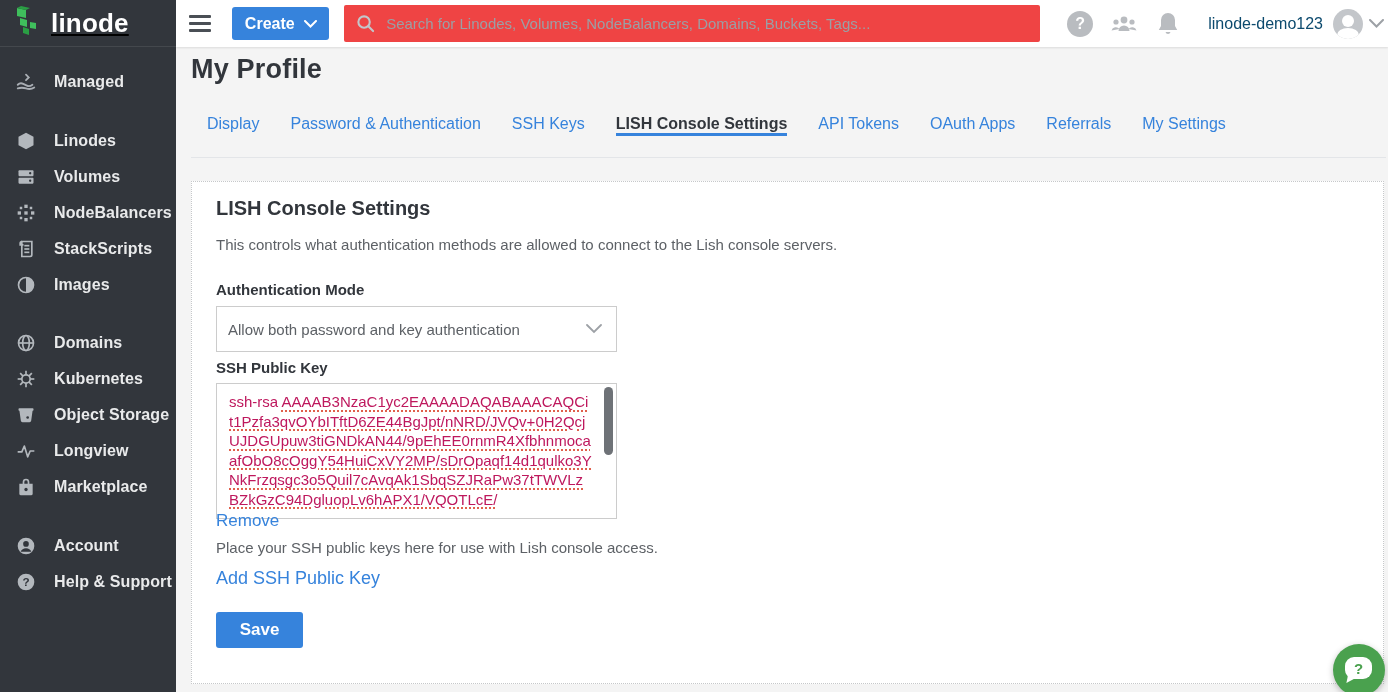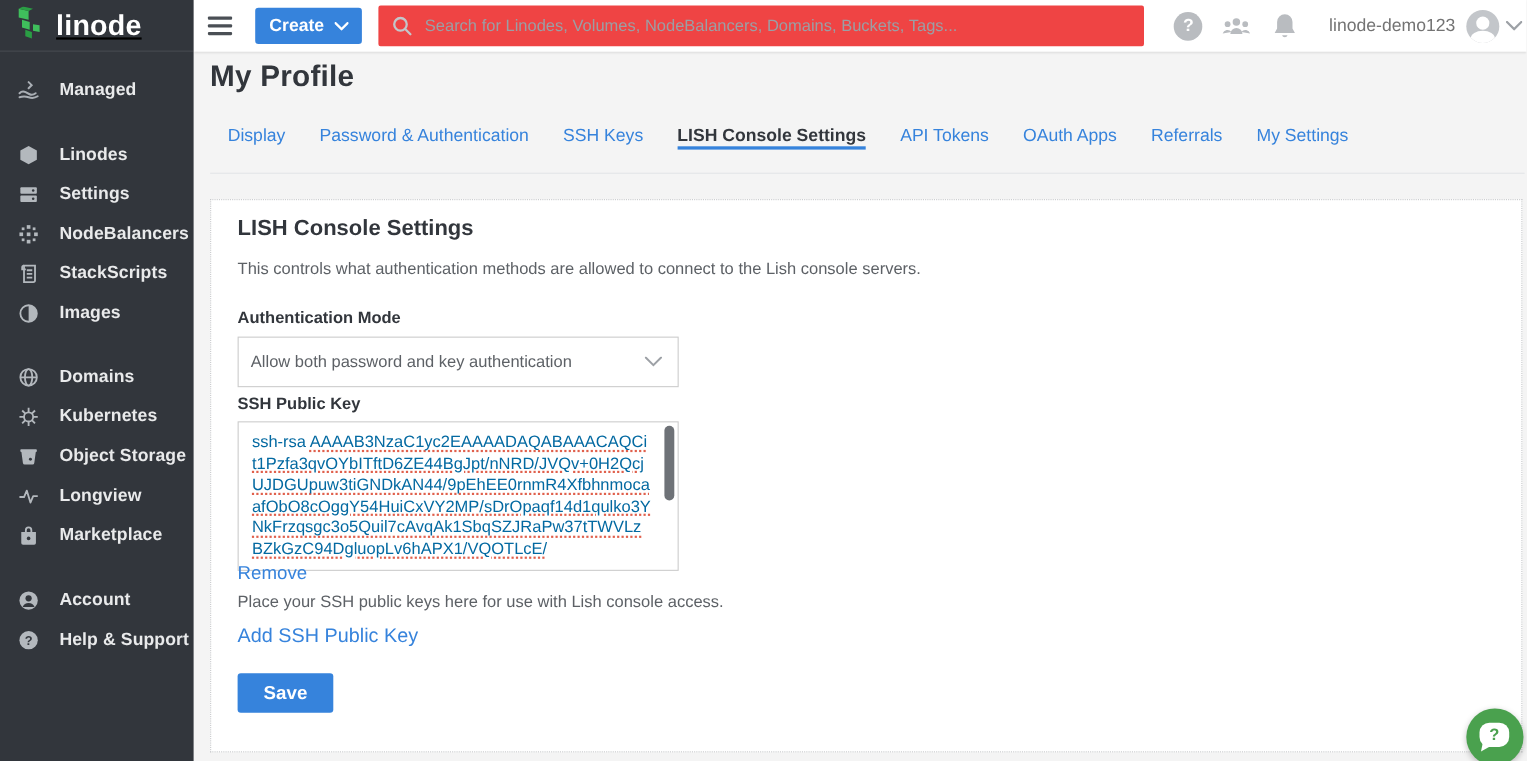--- a/index.html
+++ b/index.html
@@ -22,21 +22,21 @@
   .topbar { position:absolute; left:176px; top:0; width:1212px; height:47px; background:#ffffff; box-shadow:0 1px 2px rgba(0,0,0,0.10); z-index:4; display:flex; align-items:center; }
   .hamburger { width:24px; height:17px; margin-left:13px; display:flex; flex-direction:column; justify-content:space-between; cursor:pointer; }
   .hamburger span { display:block; height:2.6px; background:#4a4f55; border-radius:1px; }
   .create-btn { margin-left:21px; width:104px; height:33px; background:#3683dc; color:#fff; border:none; border-radius:3px; font-family:"Liberation Sans",sans-serif; font-size:16px; font-weight:600; display:flex; align-items:center; justify-content:center; gap:9px; cursor:pointer; }
   .search-wrap { margin-left:15px; width:746px; height:37px; background:#ef4444; border-radius:2px; display:flex; align-items:center; padding:0 12px; gap:11px; }
   .search-input { flex:1; border:none; background:transparent; outline:none; font-family:"Liberation Sans",sans-serif; font-size:15px; color:#32363c; }
   .search-input::placeholder { color:#9b9fa5; }
   .tb-right { display:flex; align-items:center; margin-left:18px; gap:0; }
   .tb-iconbtn { width:44px; display:flex; justify-content:center; align-items:center; cursor:pointer; }
   .help-circ { width:26px; height:26px; border-radius:50%; background:#b9bcc0; color:#fff; font-size:16px; font-weight:700; display:flex; align-items:center; justify-content:center; }
-  .account-name { margin-left:18px; font-size:16px; color:#737373; white-space:nowrap; cursor:pointer; }
+  .account-name { margin-left:18px; font-size:16px; color:#0c4a6e; white-space:nowrap; cursor:pointer; }
   .avatar { width:30px; height:30px; border-radius:50%; background:#c3c6ca; margin-left:10px; position:relative; overflow:hidden; cursor:pointer; }
   .avatar .head { position:absolute; left:9px; top:6px; width:12px; height:12px; border-radius:50%; background:#fff; }
   .avatar .body { position:absolute; left:4px; top:19px; width:22px; height:14px; border-radius:50%; background:#fff; }
   .tb-chevron { margin-left:6px; margin-right:4px; cursor:pointer; display:flex; align-items:center; }
 
   
   .page { position:absolute; left:176px; top:47px; width:1212px; height:645px; background:#f4f4f4; }
   .page-title { position:absolute; left:15px; top:7px; font-size:27px; font-weight:600; color:#32363c; letter-spacing:0.2px; }
   .tabs { position:absolute; left:15px; right:2px; top:68px; display:flex; gap:31px; padding-left:16px; border-bottom:1px solid #e3e5e8; padding-bottom:12px; height:43px; }
   .tab { font-size:16px; color:#3683dc; text-decoration:none; padding-bottom:17px; height:21px; cursor:pointer; white-space:nowrap; }
@@ -44,21 +44,21 @@
 
   
   .panel { position:absolute; left:15px; top:134px; width:1193px; height:503px; background:#ffffff; border:1px dotted #c6c8ca; }
   .panel-h2 { position:absolute; left:24px; top:15px; font-size:20px; font-weight:700; color:#32363c; }
   .panel-desc { position:absolute; left:24px; top:54px; font-size:15px; color:#5d6166; }
   .field-label { position:absolute; font-size:15px; font-weight:700; color:#32363c; }
   .lbl-auth { left:24px; top:99px; }
   .select-box { position:absolute; left:24px; top:124px; width:401px; height:46px; background:#fff; border:1px solid #cccccc; display:flex; align-items:center; padding:0 14px 0 11px; cursor:pointer; }
   .select-box .sel-text { flex:1; font-size:15px; color:#5d6166; }
   .lbl-key { left:24px; top:177px; }
-  .keybox { position:absolute; left:24px; top:201px; width:401px; height:136px; background:#fff; border:1px solid #cccccc; padding:8px 24px 8px 12px; font-size:15px; line-height:19.5px; color:#0369a1; overflow:hidden; word-break:break-all; cursor:text; }
+  .keybox { position:absolute; left:24px; top:201px; width:401px; height:136px; background:#fff; border:1px solid #cccccc; padding:8px 24px 8px 12px; font-size:15px; line-height:19.5px; color:#be185d; overflow:hidden; word-break:break-all; cursor:text; }
   .key-underlined { text-decoration:underline dotted #e0604c 2px; text-underline-offset:3px; }
   .scroll-thumb { position:absolute; right:3px; top:3px; width:9px; height:68px; background:#6e7277; border-radius:5px; }
   .remove-link { position:absolute; left:24px; top:329px; font-size:17px; color:#3683dc; text-decoration:none; cursor:pointer; }
   .key-hint { position:absolute; left:24px; top:357px; font-size:15px; color:#5d6166; }
   .add-key-link { position:absolute; left:24px; top:386px; font-size:18px; color:#3683dc; text-decoration:none; cursor:pointer; }
   .save-btn { position:absolute; left:24px; top:430px; width:87px; height:36px; background:#3683dc; border:none; border-radius:3px; color:#fff; font-family:"Liberation Sans",sans-serif; font-size:17px; font-weight:700; cursor:pointer; }
 
   
   .beacon { position:absolute; left:1333px; top:644px; width:52px; height:52px; border-radius:50%; background:#4aa14e; z-index:6; cursor:pointer; box-shadow:0 2px 6px rgba(0,0,0,0.25); }
   .beacon .bubble { position:absolute; left:12px; top:13px; width:27px; height:22px; background:#fff; border-radius:9px; display:flex; align-items:center; justify-content:center; color:#4aa14e; font-size:15px; font-weight:700; }
@@ -107,21 +107,21 @@
       </div>
       <div class="nav-item">
         <span class="ic">
           <svg width="20" height="20" viewBox="0 0 24 24">
               <rect x="3" y="4" width="18" height="7" rx="1" fill="#b3b8bd"></rect>
               <rect x="3" y="13" width="18" height="7" rx="1" fill="#b3b8bd"></rect>
               <circle cx="17" cy="7.5" r="1.4" fill="#32363c"></circle>
               <circle cx="17" cy="16.5" r="1.4" fill="#32363c"></circle>
             </svg>
         </span>
-        <span class="label">Settings</span>
+        <span class="label">Volumes</span>
       </div>
       <div class="nav-item">
         <span class="ic">
           <svg width="20" height="20" viewBox="0 0 24 24" fill="#b3b8bd">
               <rect x="10" y="10" width="4" height="4"></rect>
               <rect x="10" y="2" width="4" height="4"></rect>
               <rect x="10" y="18" width="4" height="4"></rect>
               <rect x="2" y="10" width="4" height="4"></rect>
               <rect x="18" y="10" width="4" height="4"></rect>
               <rect x="4.5" y="4.5" width="3" height="3"></rect>

